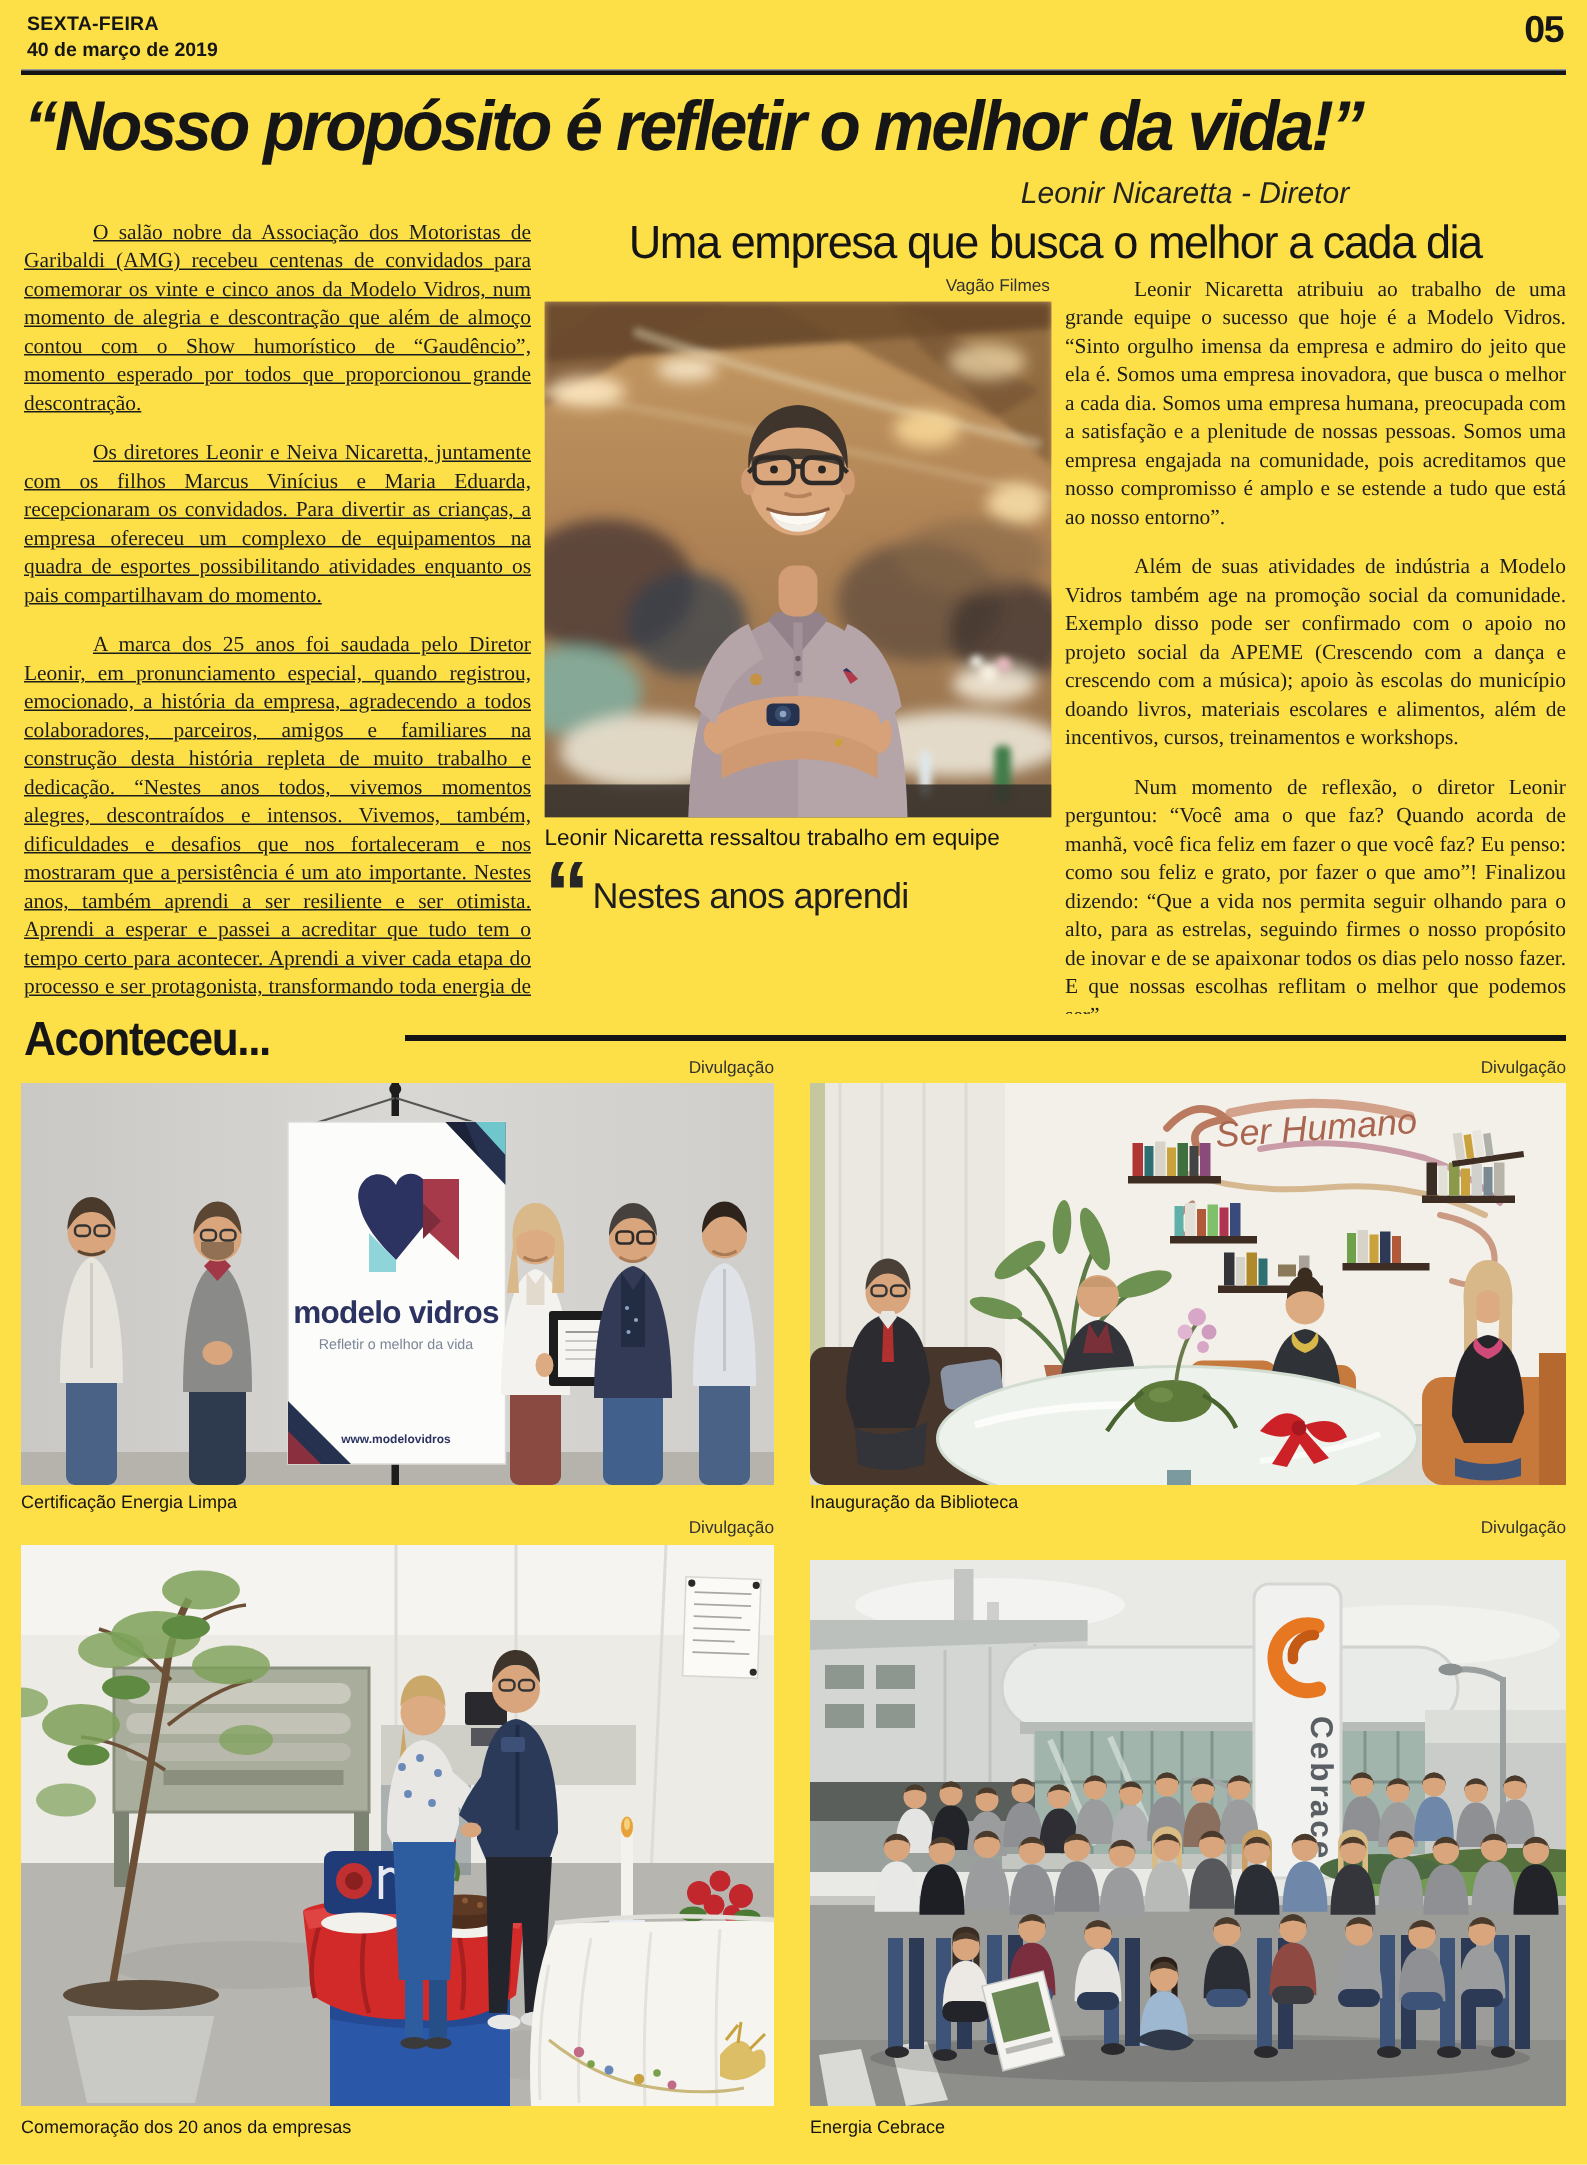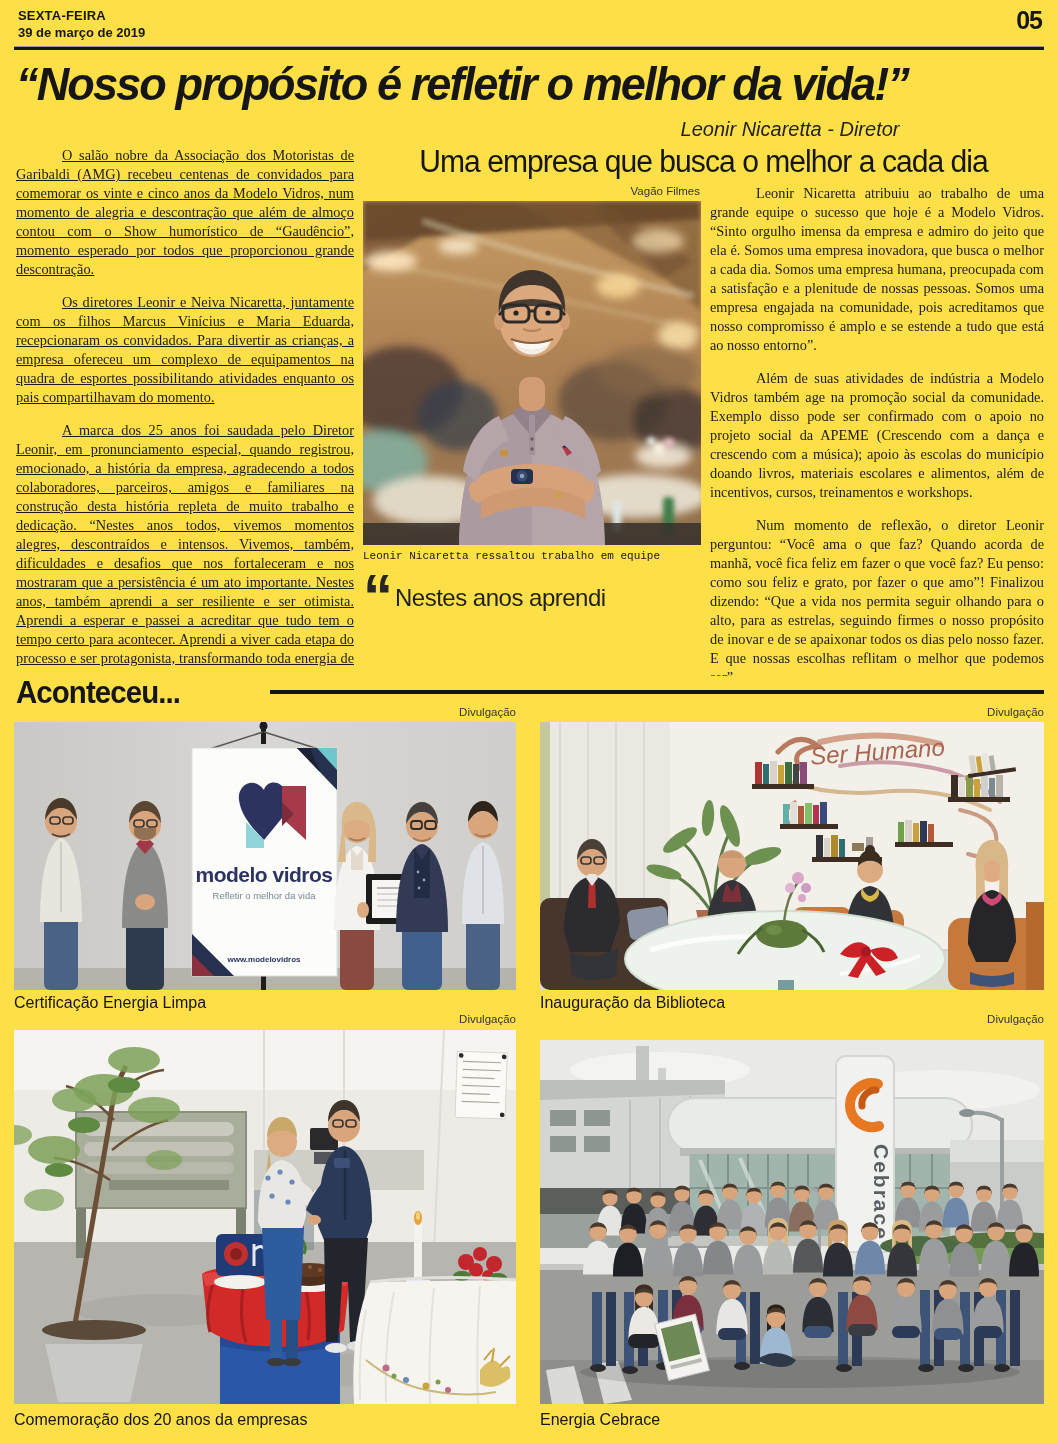--- a/index.html
+++ b/index.html
@@ -24,58 +24,58 @@
   .serifcol p{margin:0 0 14px 0;text-indent:46px;}
   .leftcol{left:16px;top:146px;width:338px;height:525px;overflow:hidden;text-decoration:underline;}
   .rightcol{left:710px;top:184px;width:334px;height:492px;overflow:hidden;}
 
   .subhead{left:363px;top:144px;width:681px;text-align:center;font-size:31px;letter-spacing:-1px;
            transform:scaleX(.97);transform-origin:center top;white-space:nowrap;color:#151515;}
   .credit{font-size:11.5px;color:#333;text-align:right;}
   .vagao{left:363px;top:185px;width:337px;}
   .mainphoto{left:363px;top:201px;width:338px;height:344px;}
   .mainphoto svg{display:block;}
-  .maincaption{left:363px;top:550px;width:338px;font-size:11px;color:#161616;font-family:Liberation Mono, monospace;}
+  .maincaption{left:363px;top:550px;width:338px;font-size:15px;color:#161616;}
 
   
   .pullquote{left:363px;top:574px;width:338px;display:flex;align-items:flex-start;}
   .pq-mark{font-weight:700;font-size:60px;line-height:44px;color:#262626;font-family:"Liberation Sans",sans-serif;}
   .pq-open{margin-right:2px;}
   .pq-close{margin-left:4px;line-height:58px;}
   .pq-text{font-size:24px;letter-spacing:-.5px;color:#1f1f1f;line-height:31px;padding-top:8px;}
   .pq-l2{display:inline-block;margin-left:14px;}
   .pq-row{white-space:nowrap;}
 
   
   .acont-title{left:16px;top:674px;font-size:32px;font-weight:700;letter-spacing:-1px;
                transform:scaleX(.92);transform-origin:left top;}
   .acont-rule{left:270px;top:690px;width:774px;height:4px;background:#141414;}
   .ph-credit-1a{left:14px;top:706px;width:502px;}
   .ph-credit-1b{left:540px;top:706px;width:504px;}
   .photoB{left:14px;top:722px;width:562px;height:268px;}
   .photoC{left:540px;top:722px;width:504px;height:268px;}
-  .caption{font-size:16px;color:#141414;text-align:center;}
+  .caption{font-size:12px;color:#141414;text-align:center;}
   .cap-1a{left:14px;top:994px;}
   .cap-1b{left:540px;top:994px;}
   .ph-credit-2a{left:14px;top:1013px;width:502px;}
   .ph-credit-2b{left:540px;top:1013px;width:504px;}
   .photoD{left:14px;top:1030px;width:502px;height:374px;}
   .photoE{left:540px;top:1040px;width:504px;height:364px;}
   .cap-2a{left:14px;top:1411px;}
   .cap-2b{left:540px;top:1411px;}
   svg{display:block;}
   svg text{font-family:"Liberation Sans",sans-serif;}
 </style>
 </head>
 <body>
 
 <div class="page">
 
   <div class="abs mast-day">SEXTA-FEIRA</div>
-  <div class="abs mast-date">39 de março de 2019</div>
+  <div class="abs mast-date">40 de março de 2019</div>
   <div class="abs page-num">05</div>
   <div class="abs mast-rule"></div>
 
   <div class="abs headline">“Nosso propósito é refletir o melhor da vida!”</div>
   <div class="abs byline">Leonir Nicaretta - Diretor</div>
 
   <div class="abs serifcol leftcol">
     <p>O salão nobre da Associação dos Motoristas de Garibaldi (AMG) recebeu centenas de convidados para comemorar os vinte e cinco anos da Modelo Vidros, num momento de alegria e descontração que além de almoço contou com o Show humorístico de “Gaudêncio”, momento esperado por todos que proporcionou grande descontração.</p>
     <p>Os diretores Leonir e Neiva Nicaretta, juntamente com os filhos Marcus Vinícius e Maria Eduarda, recepcionaram os convidados. Para divertir as crianças, a empresa ofereceu um complexo de equipamentos na quadra de esportes possibilitando atividades enquanto os pais compartilhavam do momento.</p>
     <p>A marca dos 25 anos foi saudada pelo Diretor Leonir, em pronunciamento especial, quando registrou, emocionado, a história da empresa, agradecendo a todos colaboradores, parceiros, amigos e familiares na construção desta história repleta de muito trabalho e dedicação. “Nestes anos todos, vivemos momentos alegres, descontraídos e intensos. Vivemos, também, dificuldades e desafios que nos fortaleceram e nos mostraram que a persistência é um ato importante. Nestes anos, também aprendi a ser resiliente e ser otimista. Aprendi a esperar e passei a acreditar que tudo tem o tempo certo para acontecer. Aprendi a viver cada etapa do processo e ser protagonista, transformando toda energia de um problema em solução”, disse.</p>

